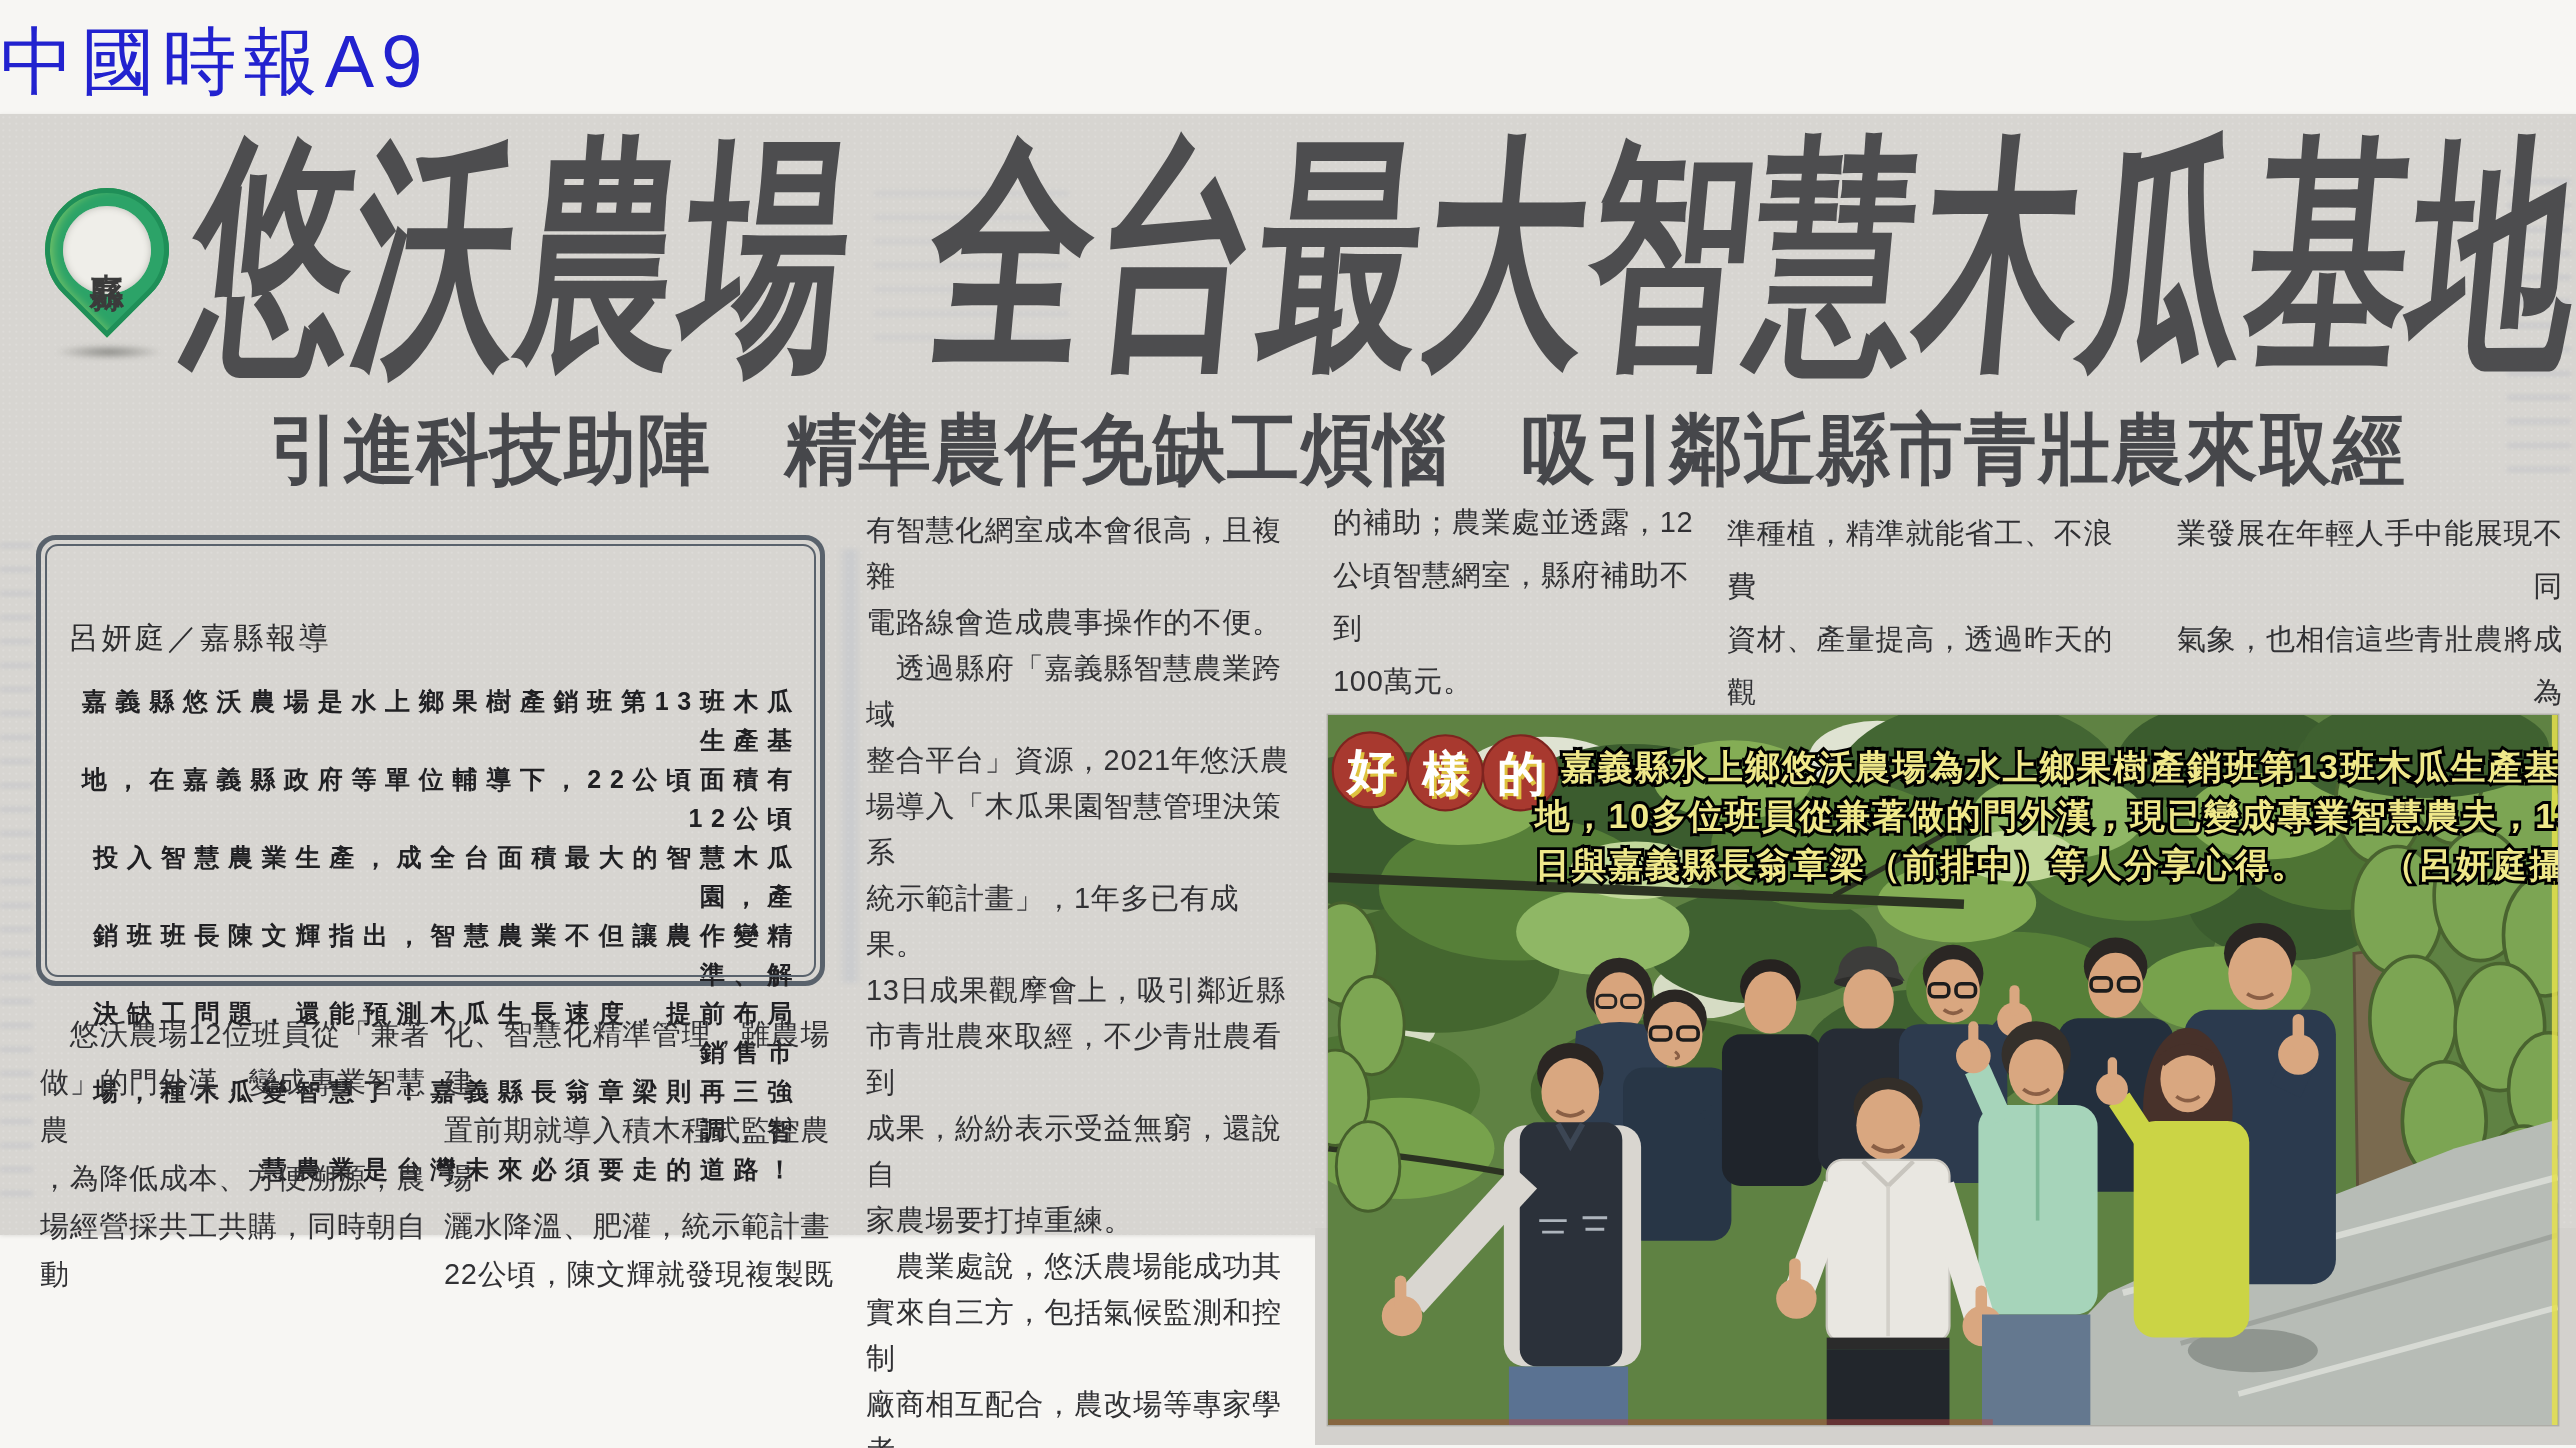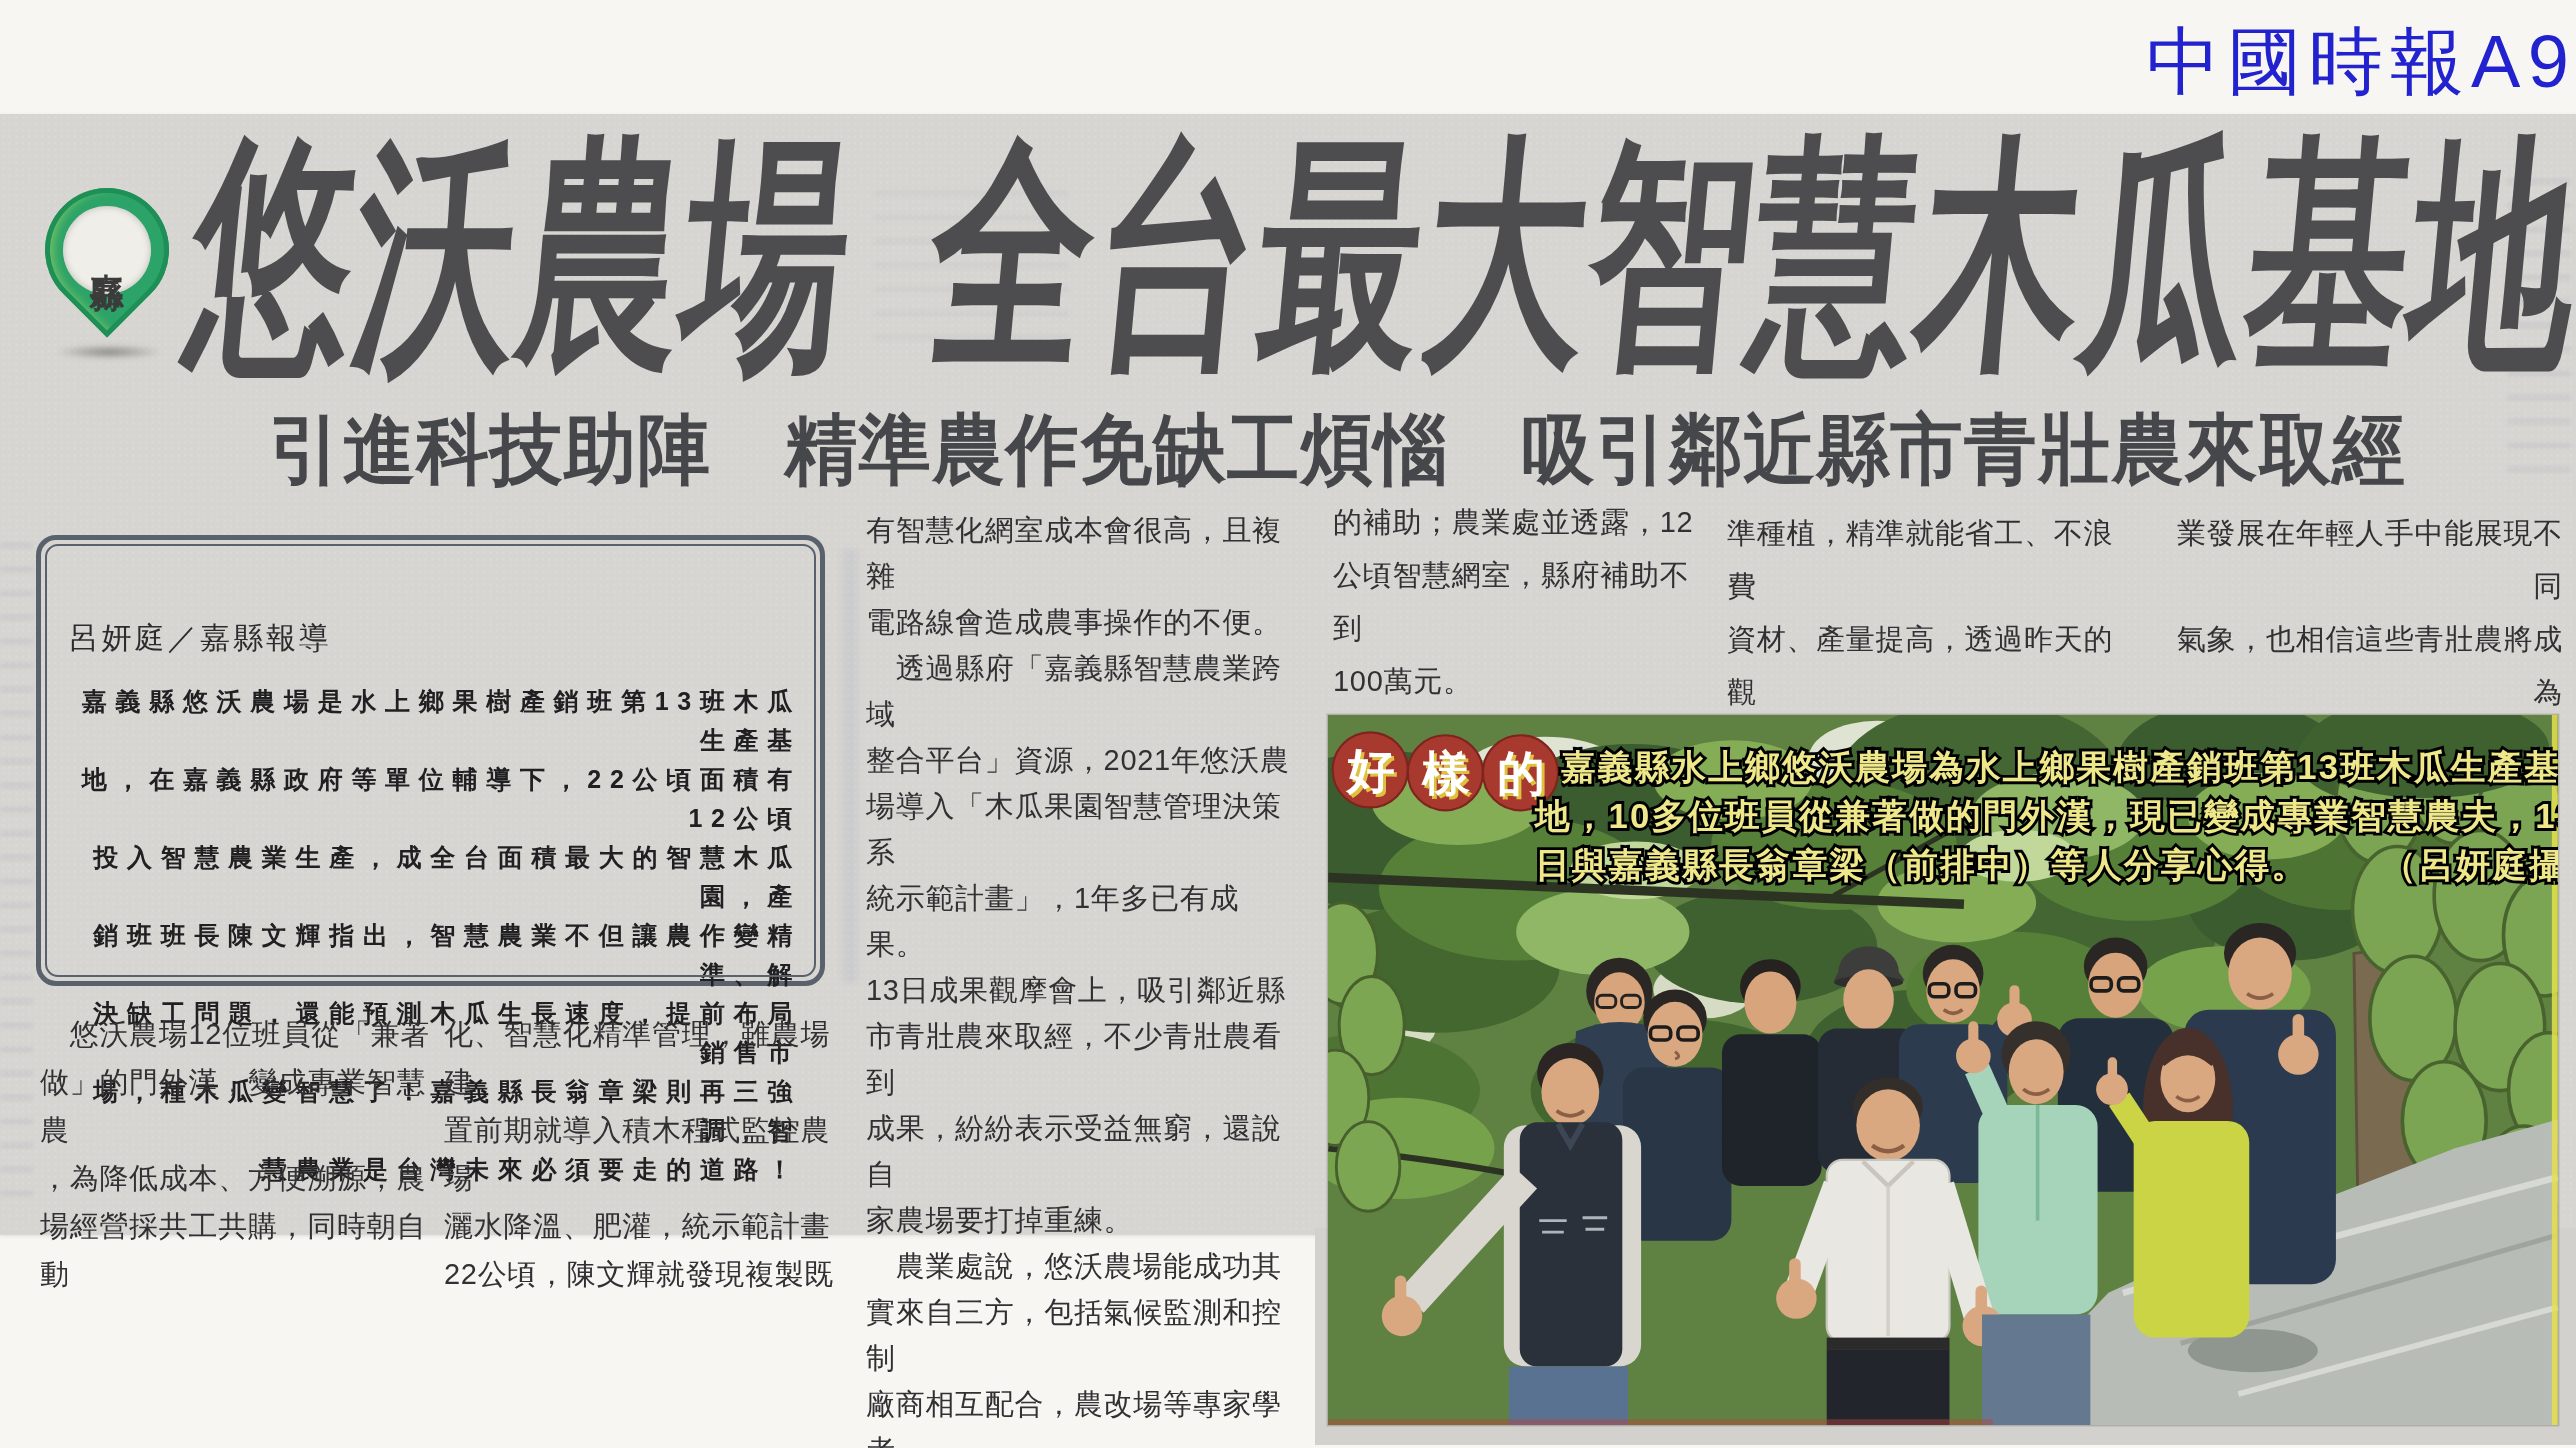--- a/index.html
+++ b/index.html
@@ -5,21 +5,21 @@
   html,body{margin:0;padding:0;}
   body{
     width:2576px;height:1449px;position:relative;overflow:hidden;
     background:#f7f6f3;
     font-family:"Liberation Sans","DejaVu Sans",sans-serif;
     -webkit-font-smoothing:antialiased;
   }
   .abs{position:absolute;}
   
   .masthead{
-    left:0;right:0;top:13px;text-align:right;
+    left:0;right:0;top:13px;text-align:left;
     font-size:74px;letter-spacing:7.2px;color:#2222cf;font-weight:400;
   }
   
   .newsprint{
     left:0;top:114px;width:2576px;height:1121px;
     background:
       radial-gradient(rgba(255,255,255,.20) 0.7px, transparent 1.2px),
       #d7d5d1;
     background-size:6.5px 6.5px;
     box-shadow:0 1.4px 4.3px rgba(0,0,0,.12);

